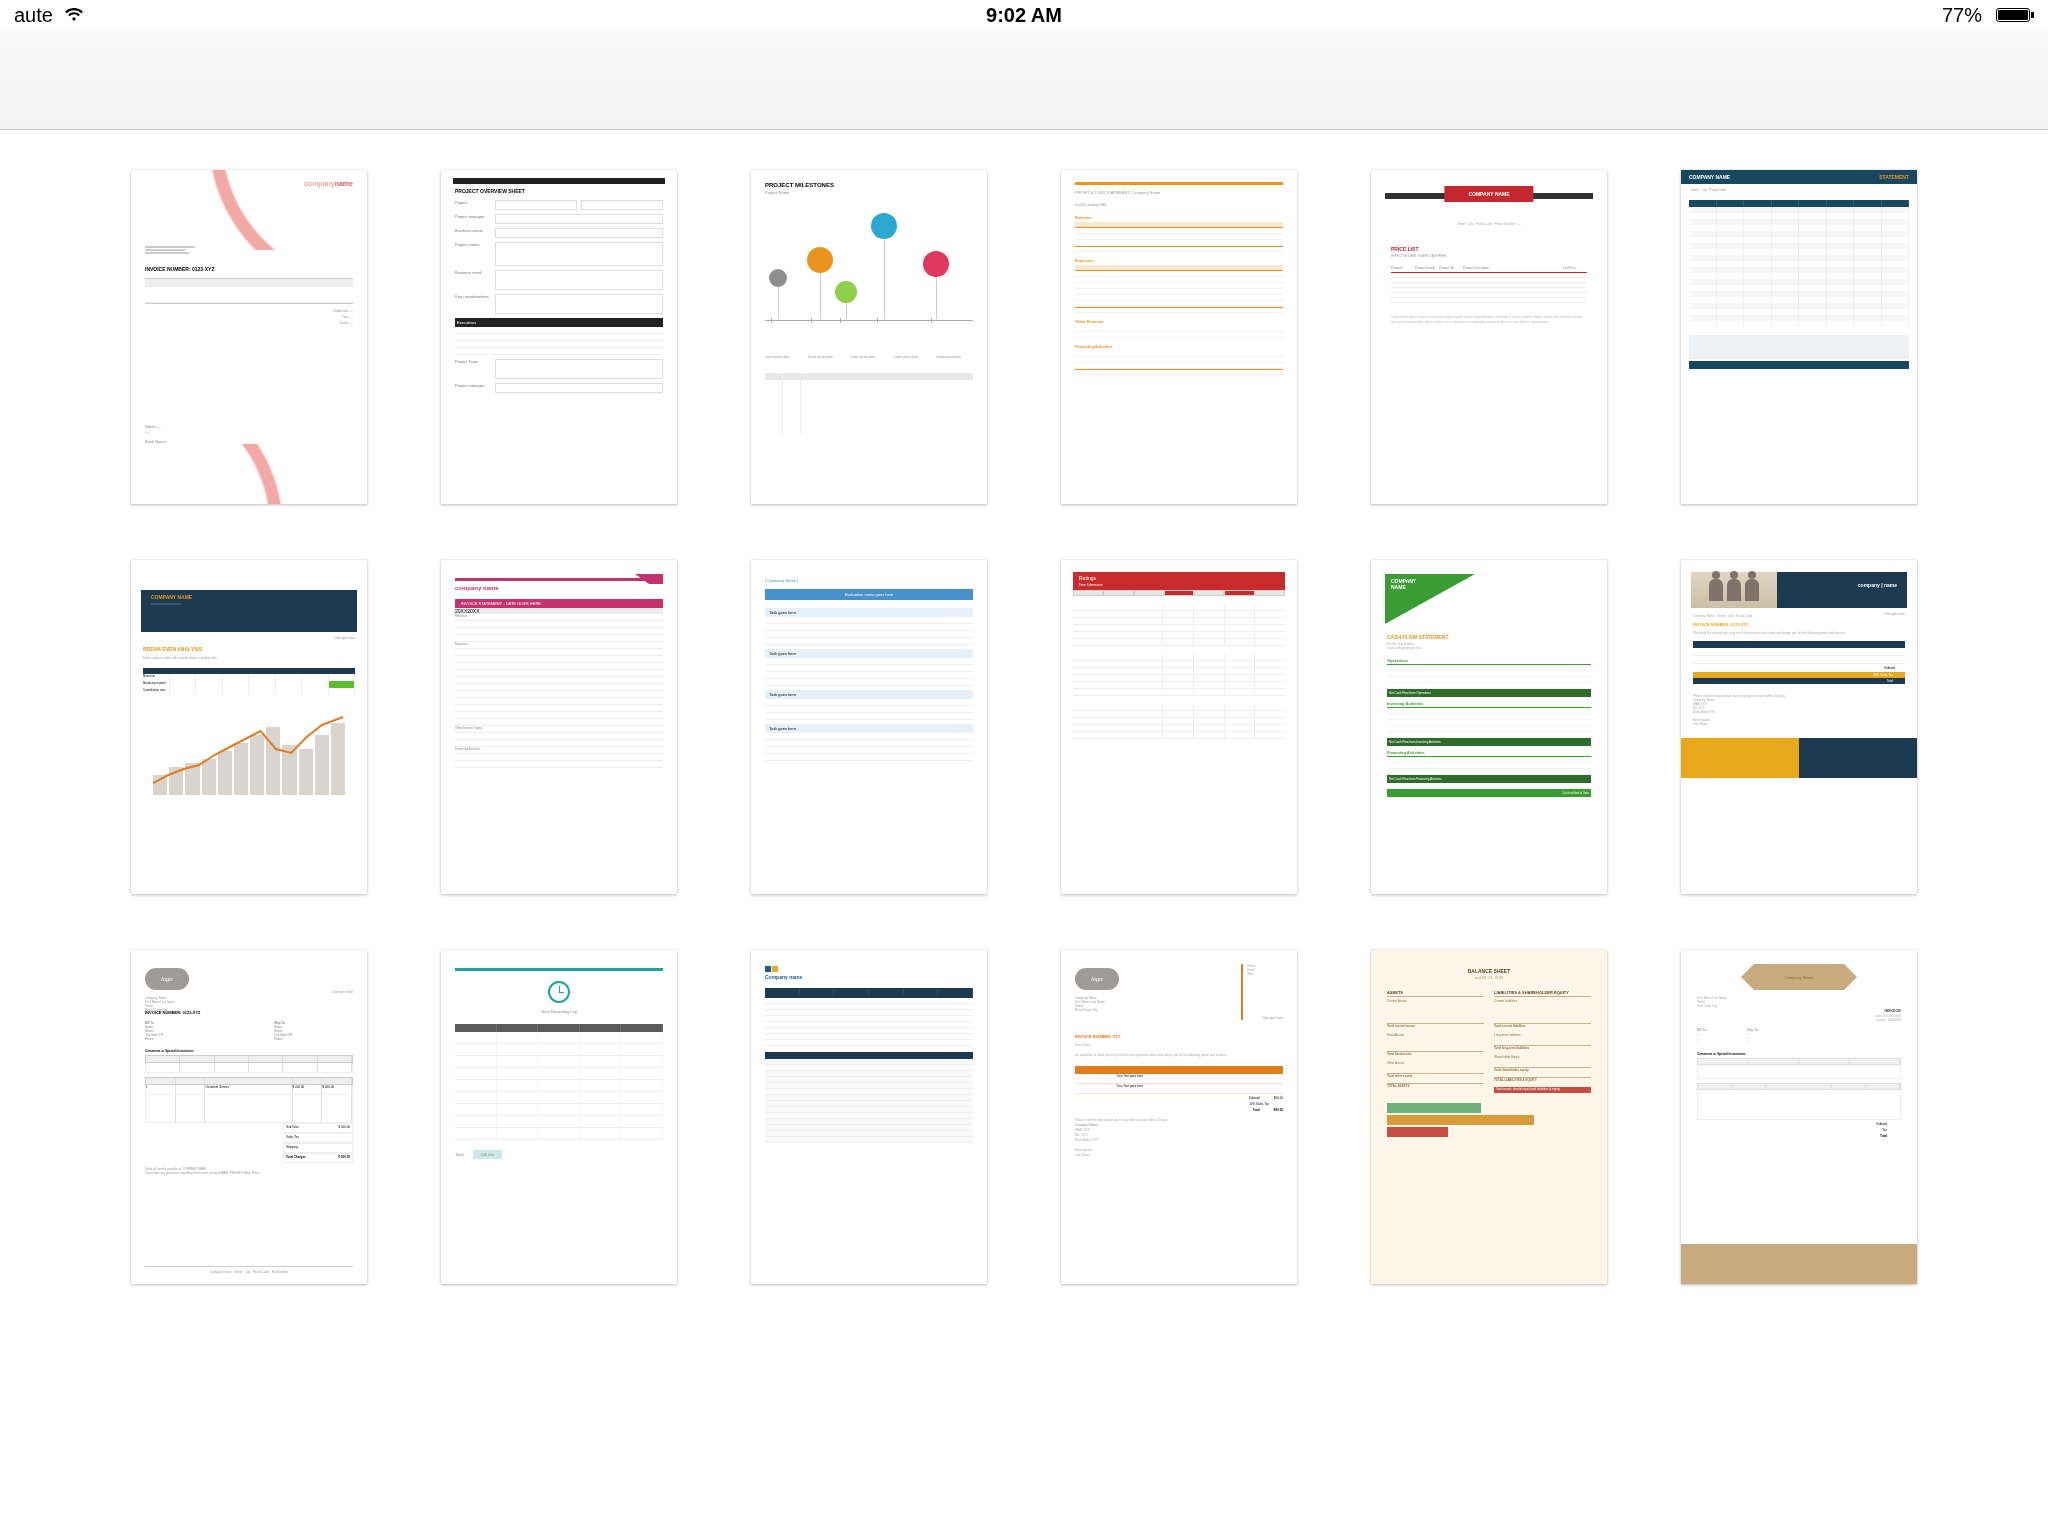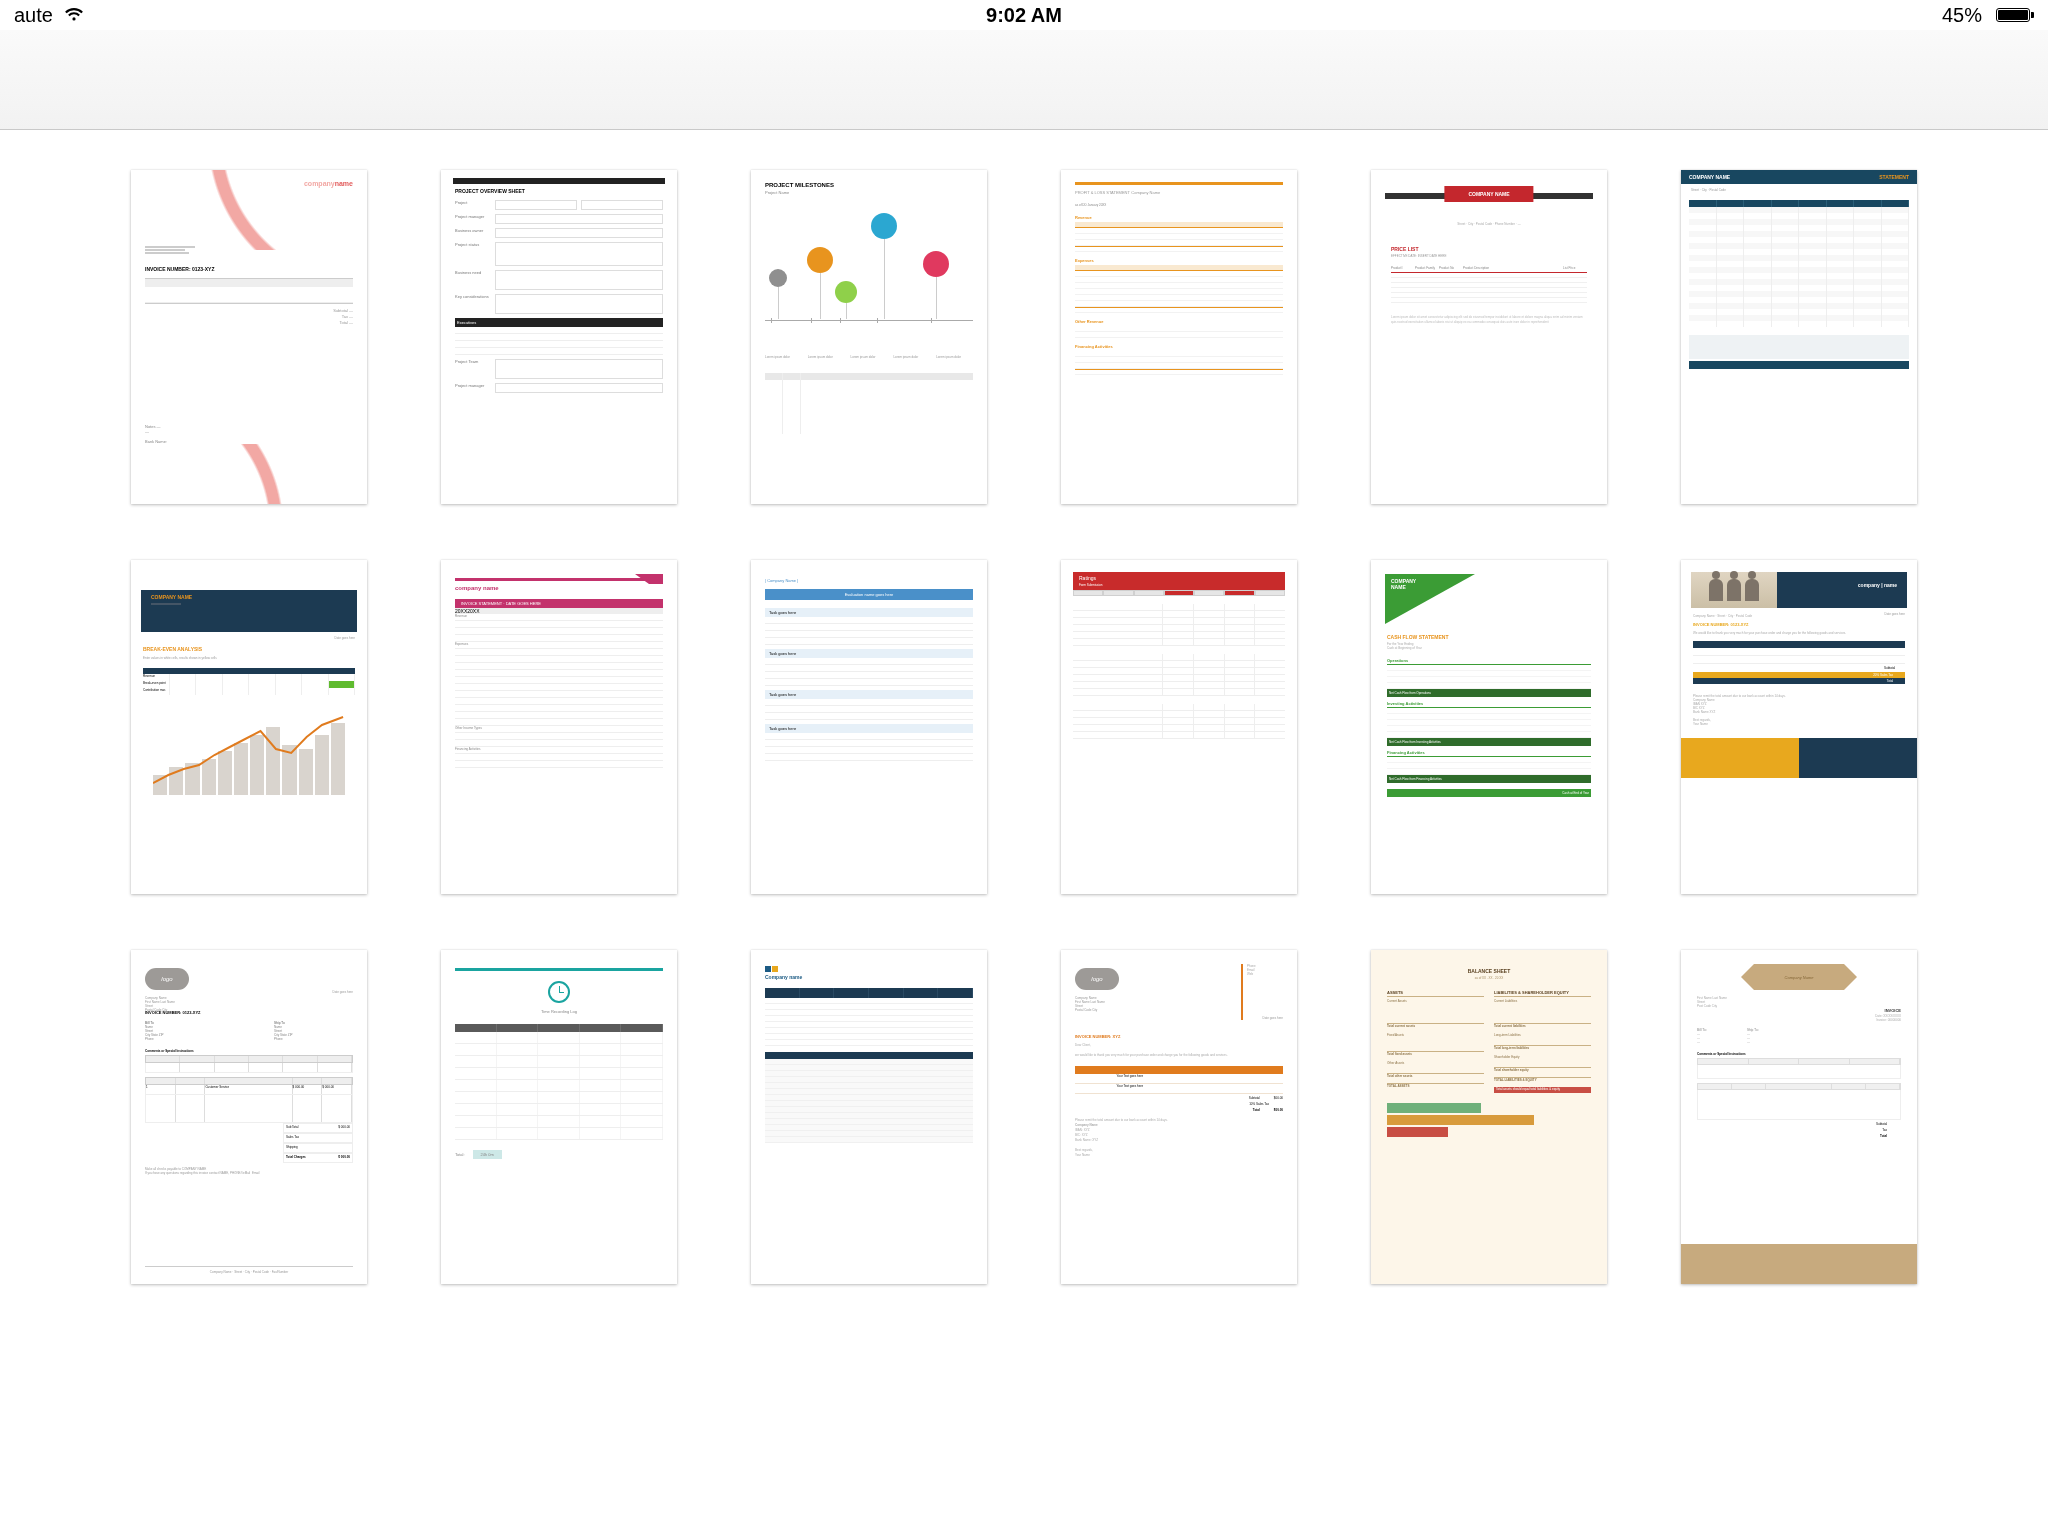--- a/index.html
+++ b/index.html
@@ -272,21 +272,21 @@
   <div class="sb-left">
     <span>aute</span>
     <span class="wifi-icon">
       <svg viewBox="0 0 22 16">
           <path d="M11 14.5a1.6 1.6 0 100-3.2 1.6 1.6 0 000 3.2zm-4.4-4.3a6.2 6.2 0 018.8 0l1.5-1.5a8.3 8.3 0 00-11.8 0l1.5 1.5zm-3-3a10.5 10.5 0 0114.8 0l1.5-1.5a12.6 12.6 0 00-17.8 0l1.5 1.5z" fill="#000"></path>
         </svg>
     </span>
   </div>
   <div class="sb-center">9:02 AM</div>
   <div class="sb-right">
-    <span>45%</span>
+    <span>77%</span>
     <span class="battery">
       <span class="battery-body">
           <span class="battery-fill"></span>
         </span>
         <span class="battery-tip"></span>
     </span>
   </div>
 </div>
 
 <div class="toolbar"></div>

